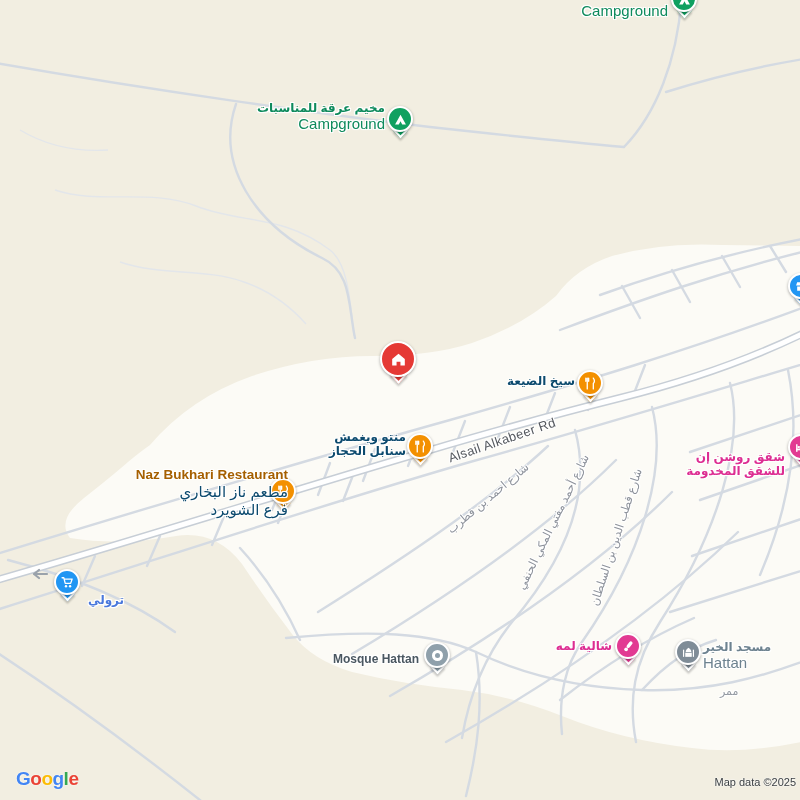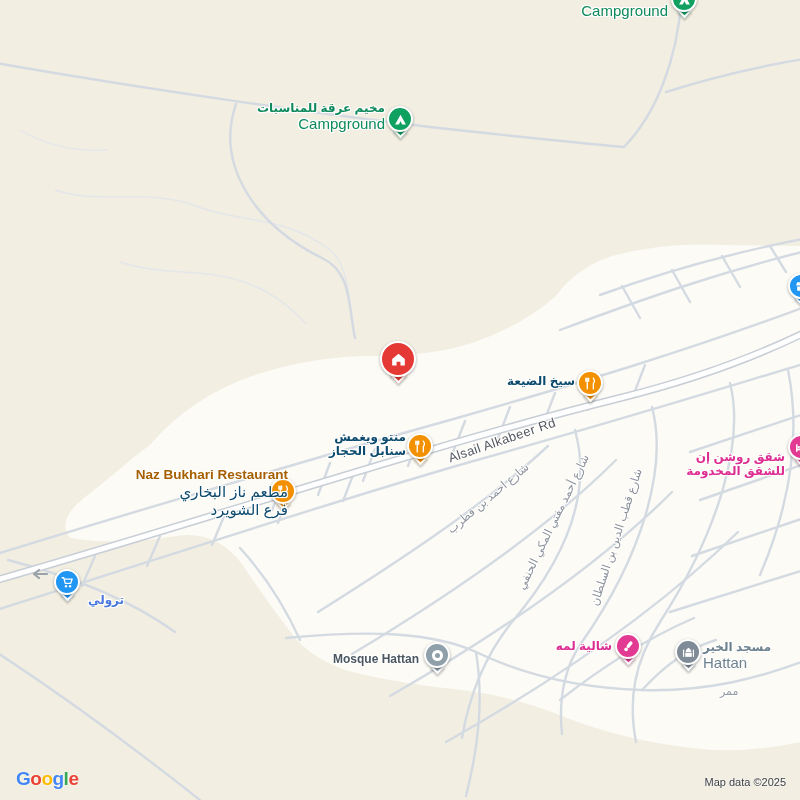--- a/index.html
+++ b/index.html
@@ -43,21 +43,21 @@
   }
   .pin.big{width:42px;height:46px;}
   .pin.big .head{width:36px;height:36px;}
   .pin.big .tail{width:13px;height:13px;margin-top:-9px;}
   .donut-mid{width:11px;height:11px;border-radius:50%;background:#fff;
     display:flex;align-items:center;justify-content:center;}
   .donut-core{width:5px;height:5px;border-radius:50%;background:#8fa0ab;}
   
   .glogo{position:absolute;left:16px;bottom:10px;font-size:19px;font-weight:bold;
     letter-spacing:-0.5px;text-shadow:0 0 2px #fff;}
-  .attrib{position:absolute;right:14px;bottom:12px;font-size:11px;color:#3c4043;
+  .attrib{position:absolute;right:4px;bottom:12px;font-size:11px;color:#3c4043;
     text-shadow:0 0 2px #fff,0 0 2px #fff;margin-left:9px;}
 </style>
 </head>
 <body>
 
 <div class="map">
 
   <svg class="base" width="800" height="800" viewBox="0 0 800 800">
     <rect x="0" y="0" width="800" height="800" fill="#f2eee1"></rect>
 

